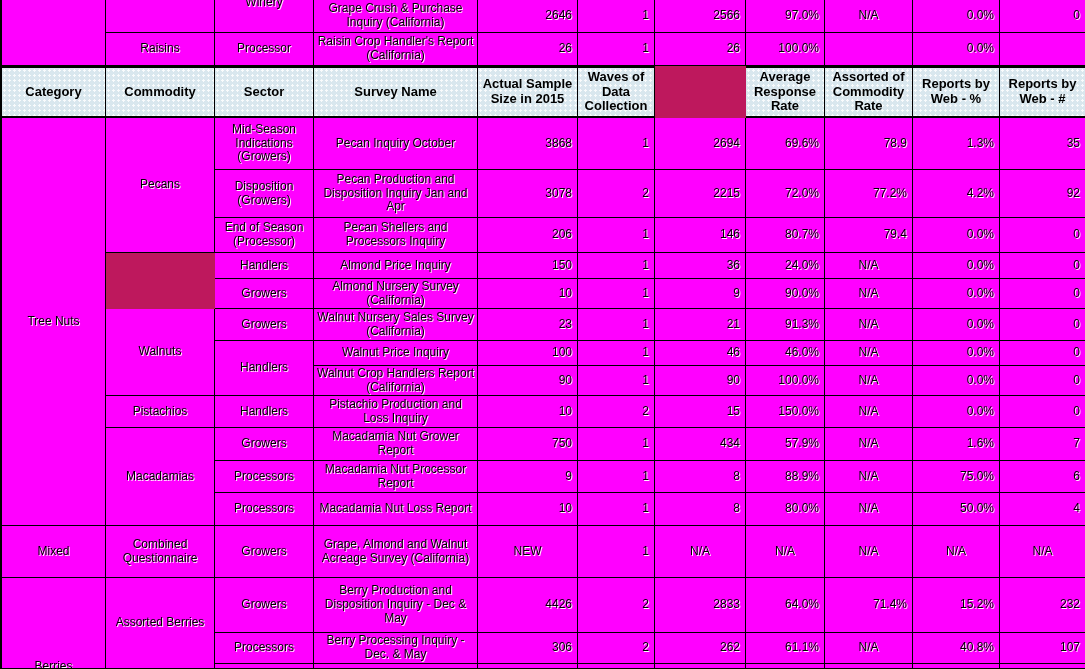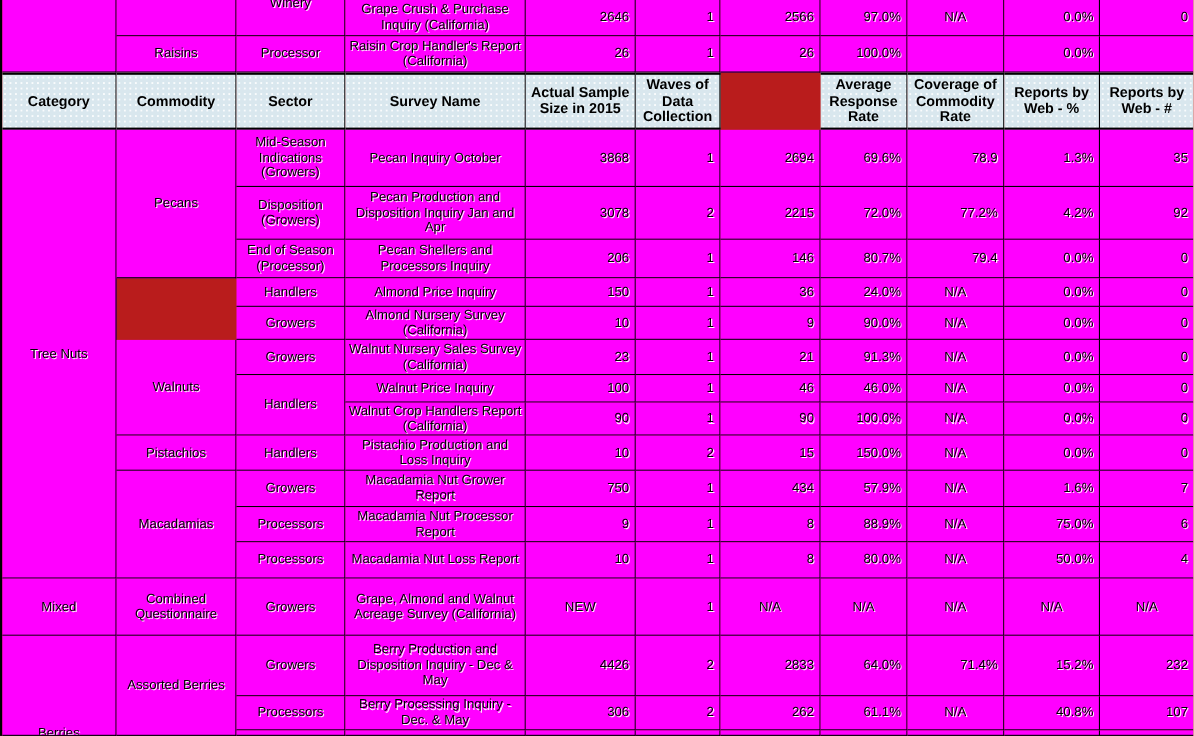--- a/index.html
+++ b/index.html
@@ -9,21 +9,21 @@
     box-sizing:border-box;
     border-left:2px solid #000;
     overflow:hidden;
     display:grid;
     grid-template-columns:104px 109px 99px 164px 100px 77px 91px 79px 88px 87px 85px;
     grid-template-rows:33px 33px 52px 52px 48px 35px 26px 30px 32px 25px 30px 32px 33px 32px 33px 52px 55px 31px 5px;
     font-family:"Liberation Sans","DejaVu Sans",sans-serif;
     font-size:12px;
     line-height:1.15;
     color:#000;
-    background:#b91c1c;
+    background:#be185d;
   }
   .c{
     box-sizing:border-box;
     background:#ff00ff;
     border-right:1px solid #000;
     border-bottom:1px solid #000;
     display:flex;
     align-items:center;
     justify-content:center;
     text-align:center;
@@ -78,21 +78,21 @@
   <div class="c num" style="grid-area:2/10/3/11">0.0%</div>
   <div class="c last" style="grid-area:2/11/3/12"></div>
 
   <div class="c hdr" style="grid-area:3/1/4/2">Category</div>
   <div class="c hdr" style="grid-area:3/2/4/3">Commodity</div>
   <div class="c hdr" style="grid-area:3/3/4/4">Sector</div>
   <div class="c hdr" style="grid-area:3/4/4/5">Survey Name</div>
   <div class="c hdr" style="grid-area:3/5/4/6">Actual Sample Size in 2015</div>
   <div class="c hdr" style="grid-area:3/6/4/7">Waves of Data Collection</div>
   <div class="c hdr" style="grid-area:3/8/4/9">Average Response Rate</div>
-  <div class="c hdr" style="grid-area:3/9/4/10">Coverage of Commodity Rate</div>
+  <div class="c hdr" style="grid-area:3/9/4/10">Assorted of Commodity Rate</div>
   <div class="c hdr" style="grid-area:3/10/4/11">Reports by Web - %</div>
   <div class="c hdr last" style="grid-area:3/11/4/12">Reports by Web - #</div>
 
   <div class="c" style="grid-area:4/1/16/2">Tree Nuts</div>
   <div class="c" style="grid-area:4/2/7/3">Pecans</div>
   <div class="c" style="grid-area:9/2/12/3">Walnuts</div>
   <div class="c" style="grid-area:12/2/13/3">Pistachios</div>
   <div class="c" style="grid-area:13/2/16/3">Macadamias</div>
 
   <div class="c" style="grid-area:4/3/5/4">Mid-Season Indications (Growers)</div>

